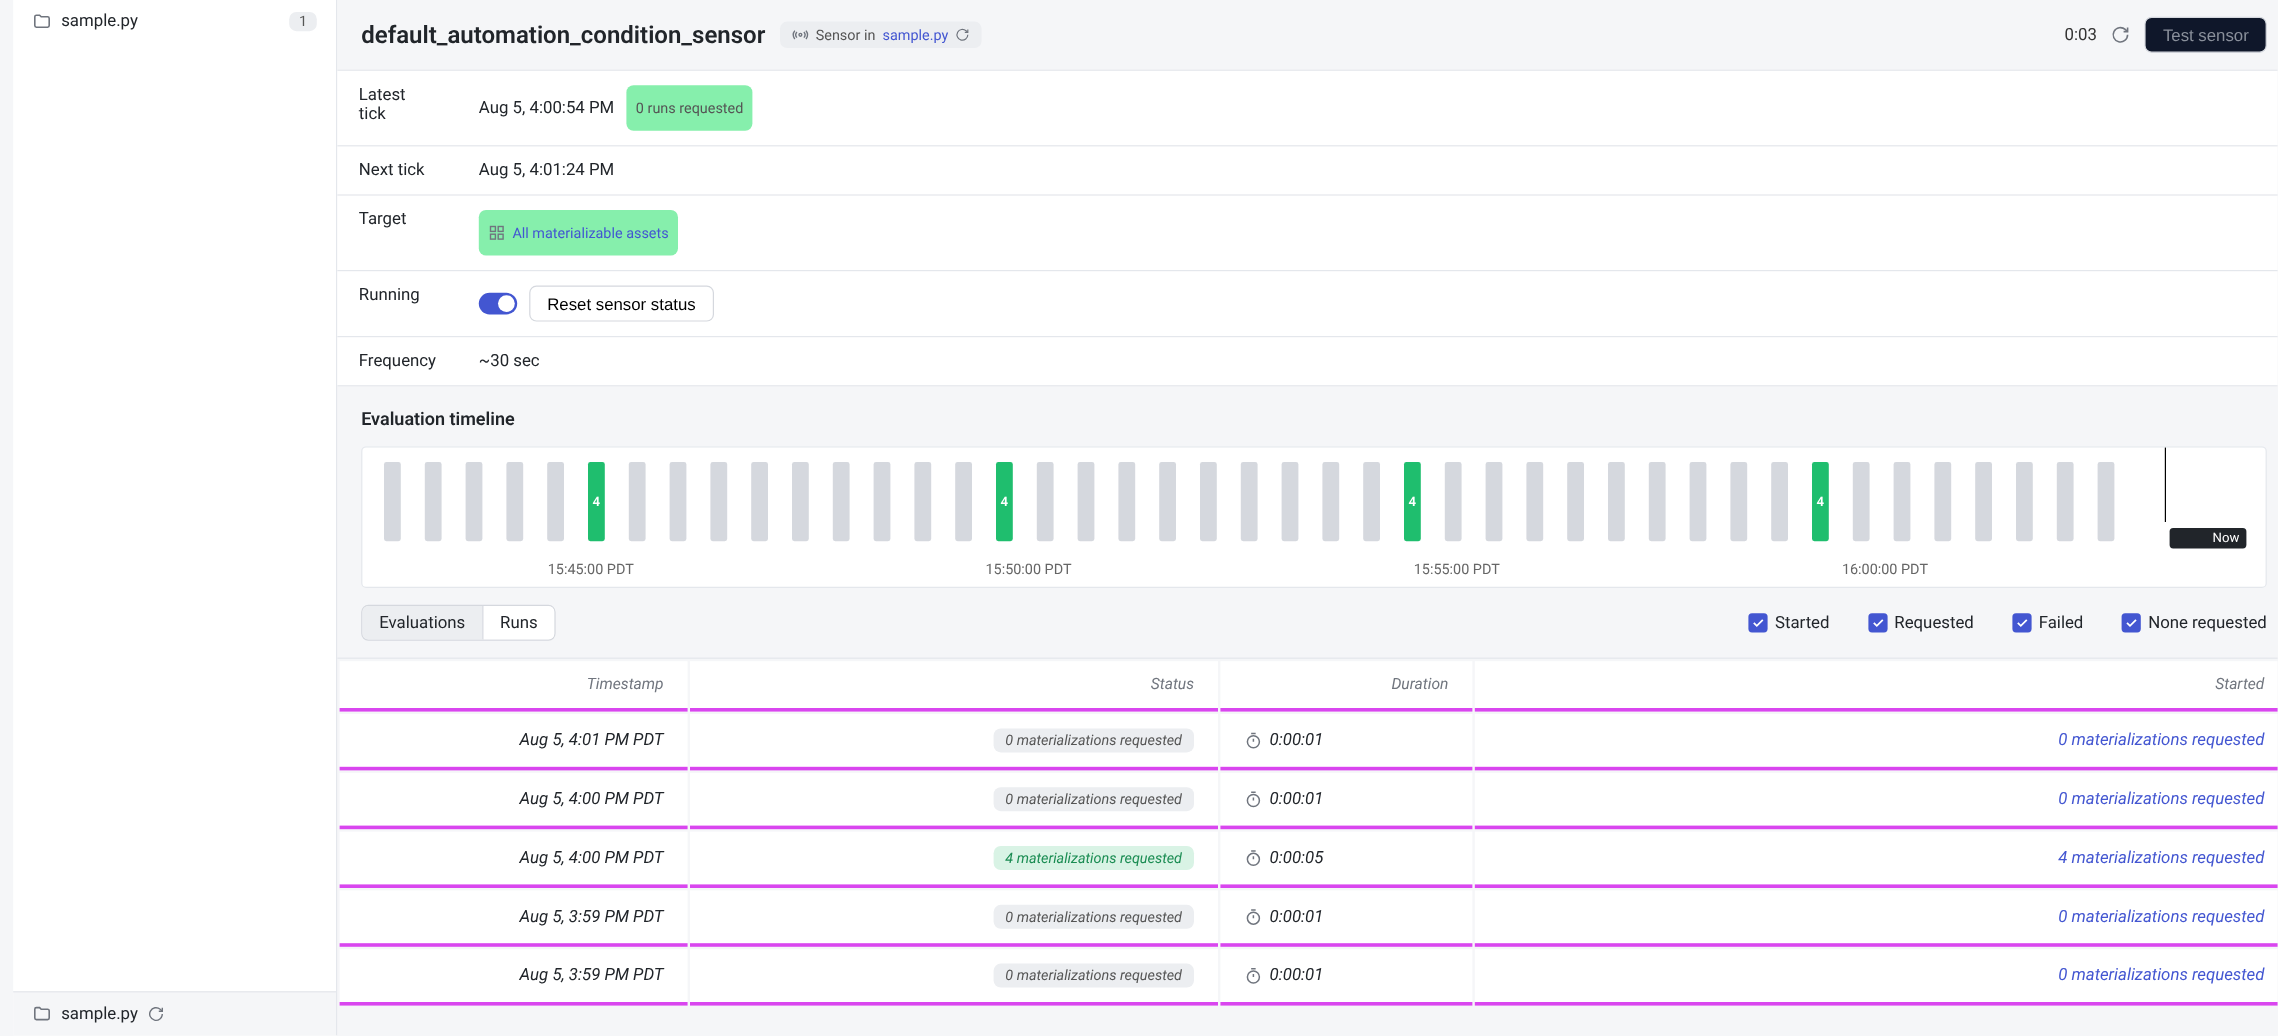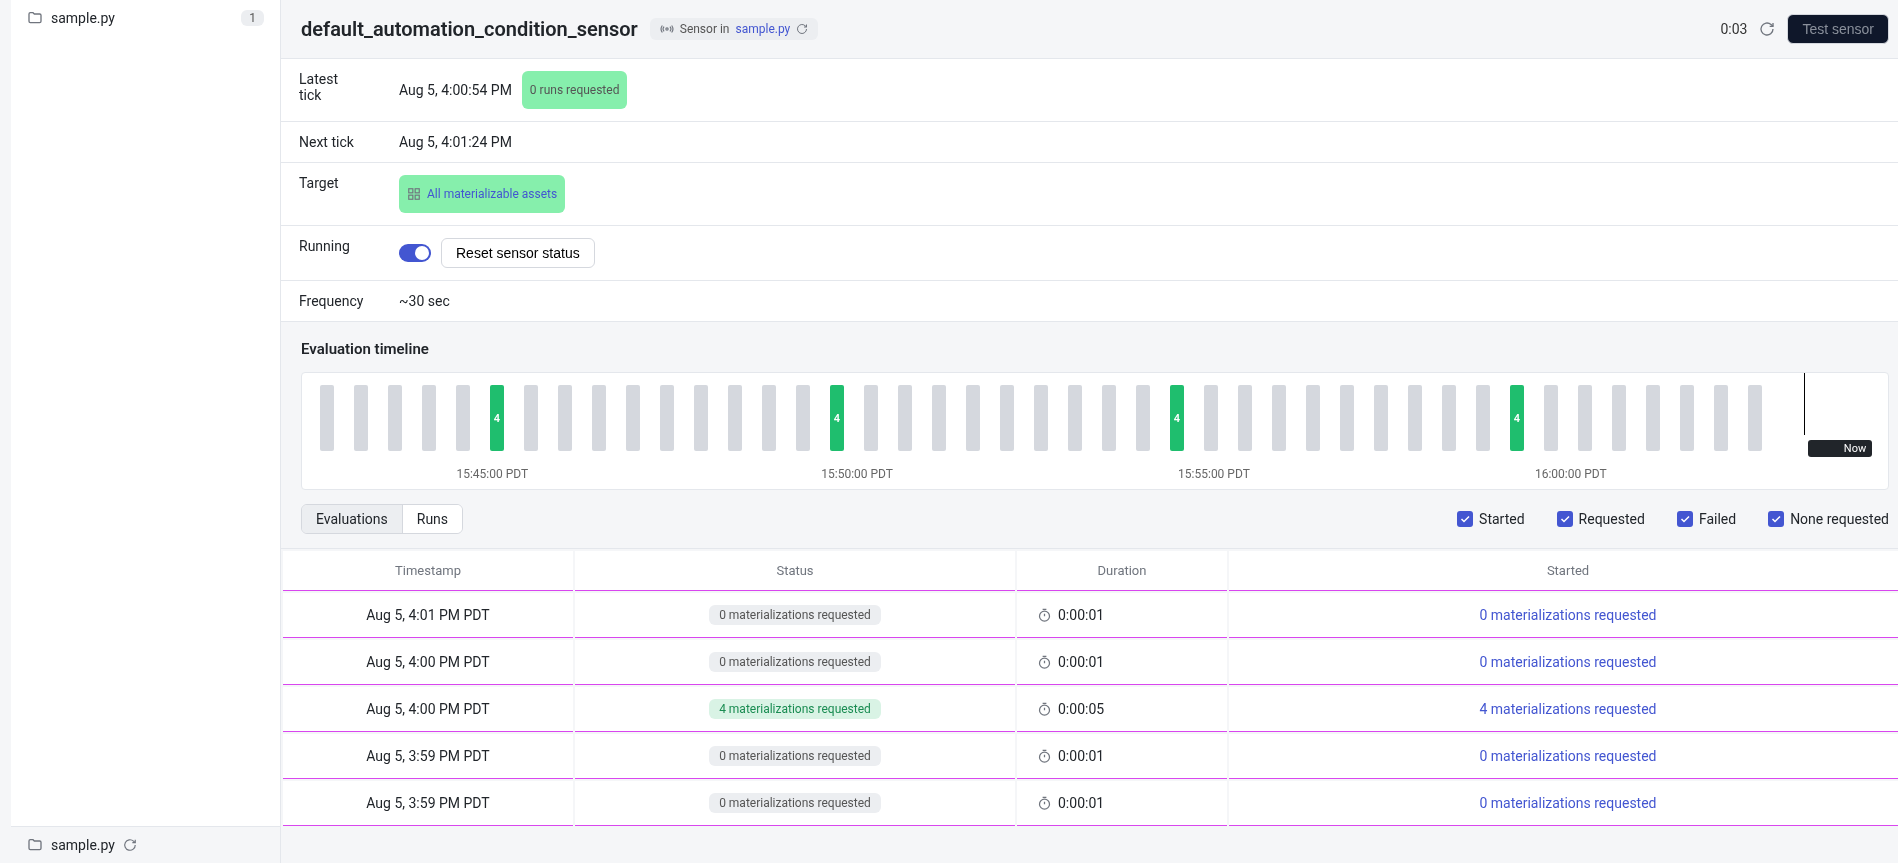--- a/index.html
+++ b/index.html
@@ -47,21 +47,21 @@
     .tabs-row { display: flex; align-items: center; padding: 14px 20px; gap: 12px; }
     .tab-group { display: inline-flex; border: 1px solid #d5d8de; border-radius: 6px; overflow: hidden; }
     .tab { padding: 6px 14px; font-size: 14px; cursor: pointer; background: #fff; }
     .tab.active { background: #eceef1; }
     .tab:not(:last-child) { border-right: 1px solid #d5d8de; }
     .filters { margin-left: auto; display: flex; gap: 32px; align-items: center; justify-content: space-between; }
     .filter-cb { display: flex; align-items: center; gap: 6px; cursor: pointer; font-size: 14px; }
     .checkbox { width: 16px; height: 16px; background: #4356d1; border-radius: 3px; display: inline-flex; align-items: center; justify-content: center; }
 
     .eval-table { width: 100%; border-top: 1px solid #e4e7ec; }
-    .eval-table th, .eval-table td { text-align: center; padding: 12px 20px; border-bottom: 1px solid #d946ef; font-size: 14px; }
+    .eval-table th, .eval-table td { text-align: right; padding: 12px 20px; border-bottom: 3px solid #d946ef; font-size: 14px; font-style: italic; }
     .eval-table th { font-weight: 400; color: #70757e; font-size: 13px; background: #fff; }
     .eval-table td { background: #fff; }
     .status-pill { background: #eceef1; border-radius: 6px; padding: 3px 10px; font-size: 12px; color: #555; display: inline-block; }
     .status-pill.success { background: #d9f3e5; color: #1a8c52; }
     .result-link { color: #4356d1; cursor: pointer; }
     .duration-cell { display: flex; align-items: center; gap: 6px; }
 
     .icon { display: inline-flex; }
     .col-ts { width: 290px; }
     .col-status { width: 440px; }

